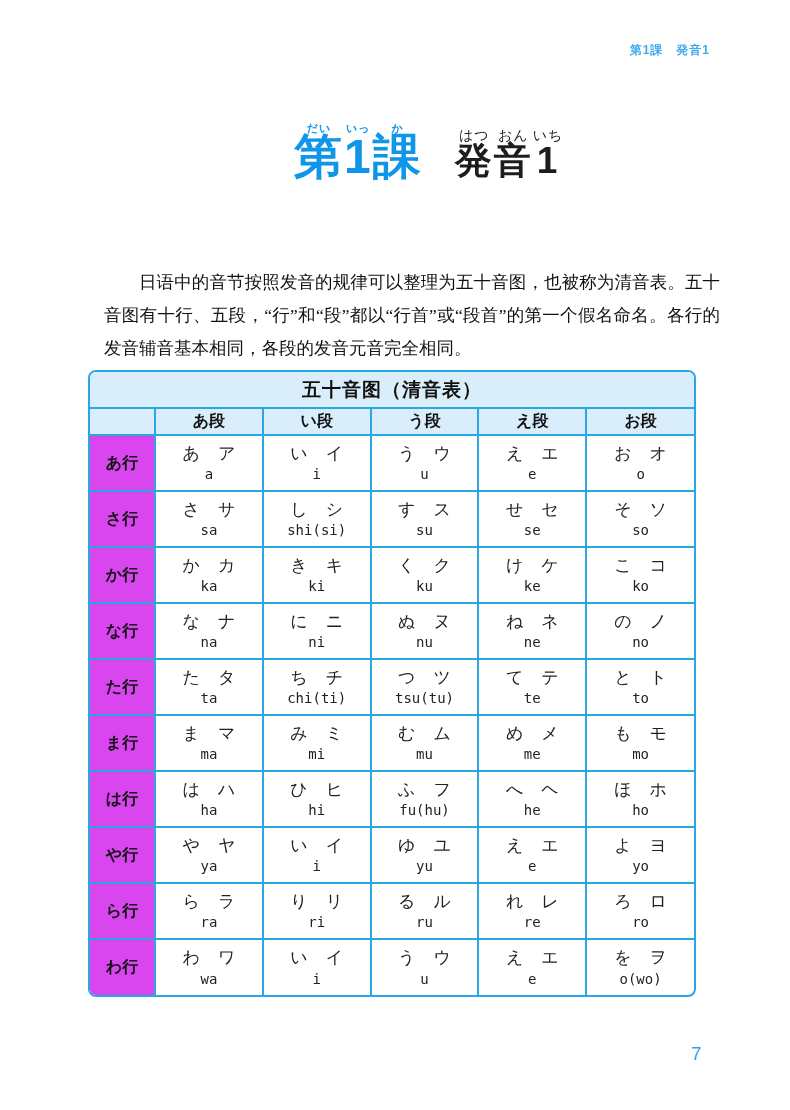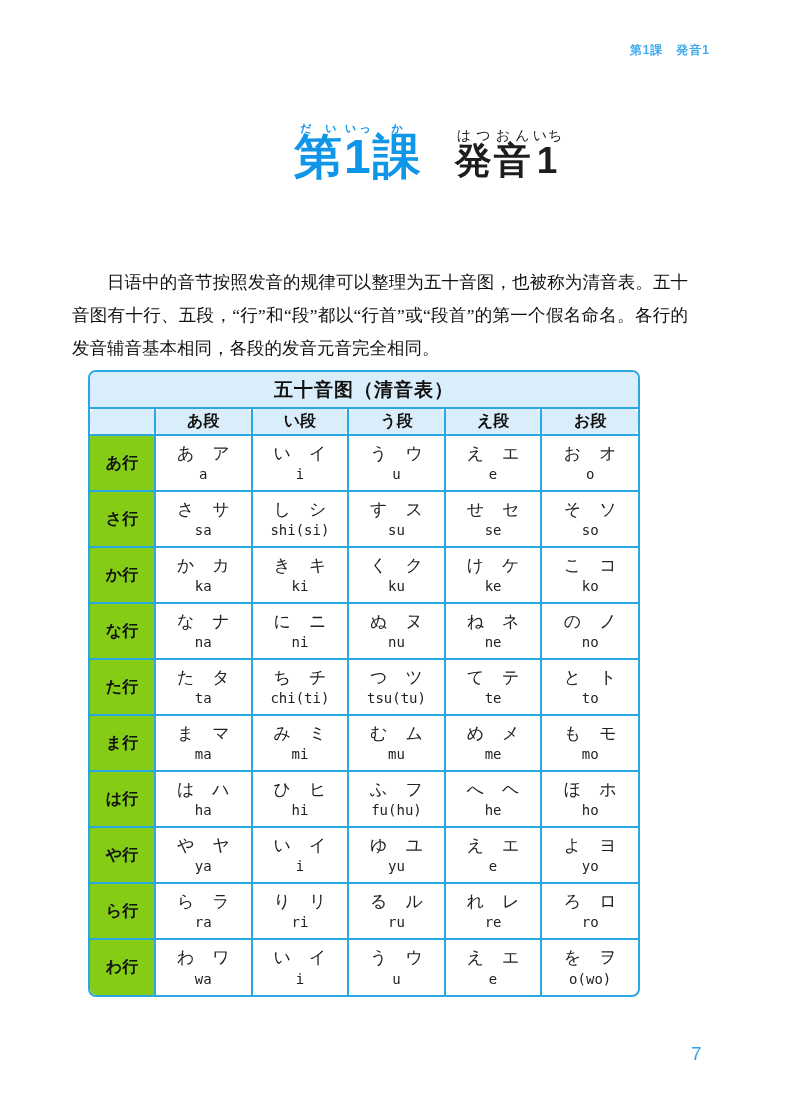--- a/index.html
+++ b/index.html
@@ -26,21 +26,21 @@
 
   
   .title-line {
     position: absolute;
     top: 84px;
     left: 294px;
     white-space: nowrap;
   }
   .title-line h1 { display: inline-block; margin: 0; vertical-align: baseline; }
   ruby { ruby-position: over; }
-  rt { letter-spacing: 1px; margin-top: 38px; }
+  rt { text-align: center; letter-spacing: 1px; margin-top: 38px; }
   .big-title {
     font-size: 48px;
     font-weight: 900;
     color: #0f96e9;
     letter-spacing: 2px;
     font-family: "Liberation Sans", sans-serif;
   }
   .big-title rt { font-size: 11px; font-weight: bold; color: #0f96e9; }
   .sub-title {
     font-size: 37px;
@@ -61,37 +61,37 @@
     color: #0f98ea;
     white-space: nowrap;
     line-height: 1.6;
   }
   .section-heading rt { font-size: 9px; font-weight: normal; color: #333333; }
 
   
   .body-paragraph {
     position: absolute;
     top: 266px;
-    left: 72px;
+    left: 104px;
     width: 616px;
     font-family: "Liberation Serif", serif;
     font-size: 17.5px;
     line-height: 33px;
     color: #111111;
     text-align: justify;
     text-indent: 2em;
     margin: 0;
   }
 
   
   .table-wrap {
     position: absolute;
     top: 370px;
     left: 88px;
-    width: 552px;
+    width: 608px;
     border: 2px solid #29a7e2;
     border-radius: 8px;
     overflow: hidden;
     background: #ffffff;
   }
   table.gojuon {
     border-collapse: collapse;
     width: 100%;
     table-layout: fixed;
     border: hidden; 
@@ -109,24 +109,23 @@
     font-weight: bold;
     color: #111111;
     letter-spacing: 1px;
   }
   .gojuon .col-h, .gojuon .corner {
     height: 27px;
     background: #d9edfa;
     font-size: 16px;
     font-weight: bold;
     color: #111111;
-    border-radius: 7px;
   }
   .gojuon .row-h {
-    background: #84cc16;
+    background: #d946ef;
     font-size: 16px;
     font-weight: bold;
     color: #111111;
   }
   .gojuon tbody tr { height: 56px; }
   .kana {
     display: flex;
     justify-content: center;
     gap: 18px;
     font-size: 17px;

